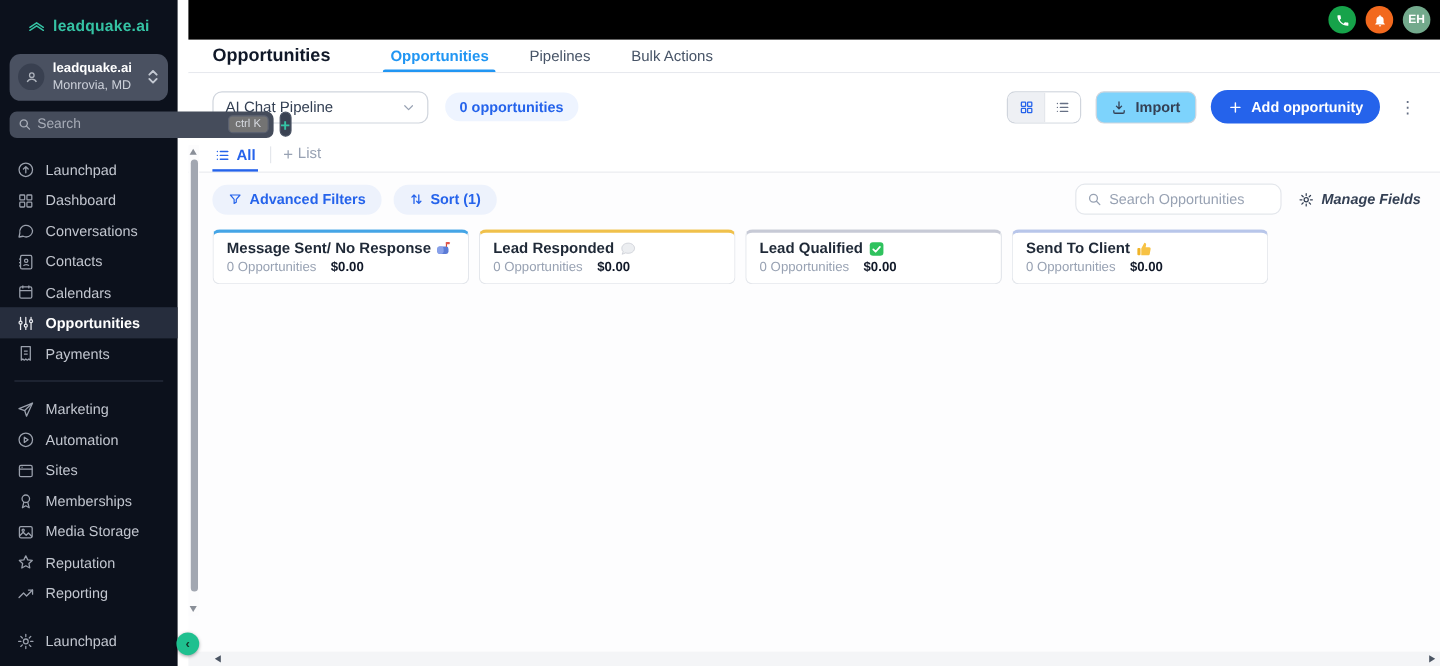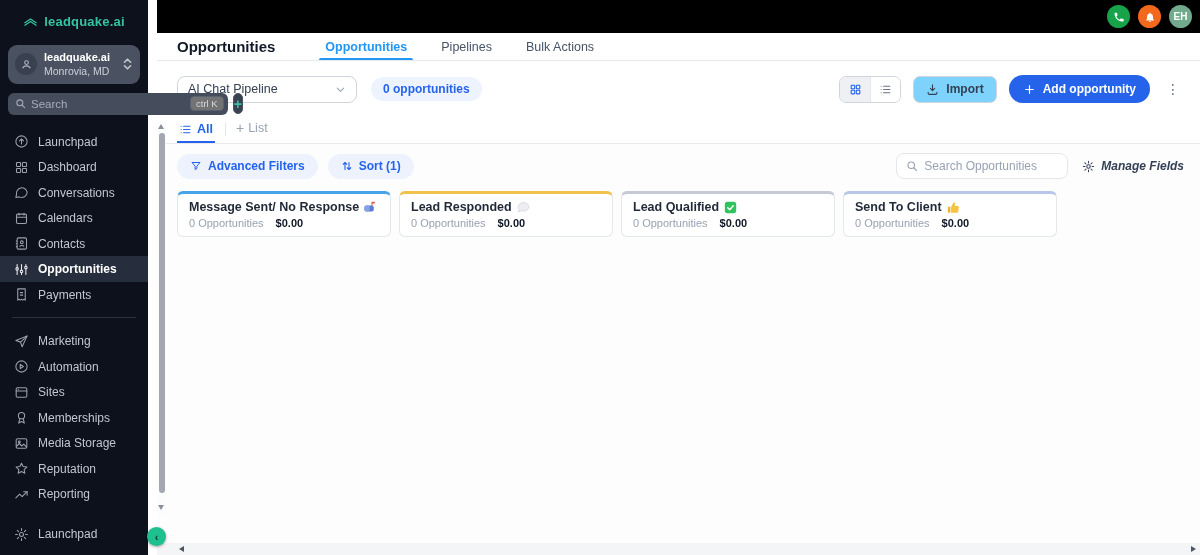--- a/index.html
+++ b/index.html
@@ -222,36 +222,36 @@
       <span class="nav-ic">
           <svg width="15" height="15" viewBox="0 0 24 24" fill="none" stroke="currentColor" stroke-width="1.7">
             <path d="M21 11.5a8.5 8.5 0 0 1-8.5 8.5c-1.5 0-2.9-.38-4.1-1L3 20l1.05-5.25A8.5 8.5 0 1 1 21 11.5z" stroke-linejoin="round"></path>
           </svg>
         </span>
       <span>Conversations</span>
     </div>
     <div class="nav-item">
       <span class="nav-ic">
           <svg width="15" height="15" viewBox="0 0 24 24" fill="none" stroke="currentColor" stroke-width="1.7">
-            <rect x="4" y="5" width="16" height="15" rx="2"></rect>
-            <path d="M8 3v4M16 3v4M4 10h16"></path>
-          </svg>
-        </span>
-      <span>Calendars</span>
-    </div>
-    <div class="nav-item">
-      <span class="nav-ic">
-          <svg width="15" height="15" viewBox="0 0 24 24" fill="none" stroke="currentColor" stroke-width="1.7">
             <rect x="5" y="3" width="15" height="18" rx="2"></rect>
             <path d="M5 8H3M5 12.5H3M5 17H3"></path>
             <circle cx="12.5" cy="10" r="2.2"></circle>
             <path d="M9 17c.6-2.3 6.4-2.3 7 0"></path>
           </svg>
         </span>
       <span>Contacts</span>
+    </div>
+    <div class="nav-item">
+      <span class="nav-ic">
+          <svg width="15" height="15" viewBox="0 0 24 24" fill="none" stroke="currentColor" stroke-width="1.7">
+            <rect x="4" y="5" width="16" height="15" rx="2"></rect>
+            <path d="M8 3v4M16 3v4M4 10h16"></path>
+          </svg>
+        </span>
+      <span>Calendars</span>
     </div>
     <div class="nav-item active">
       <span class="nav-ic">
           <svg width="15" height="15" viewBox="0 0 24 24" fill="none" stroke="currentColor" stroke-width="1.7">
             <path d="M5 4v5M5 13v7M12 4v9M12 17v3M19 4v3M19 11v9" stroke-linecap="round"></path>
             <circle cx="5" cy="11" r="2"></circle>
             <circle cx="12" cy="15" r="2"></circle>
             <circle cx="19" cy="9" r="2"></circle>
           </svg>
         </span>

